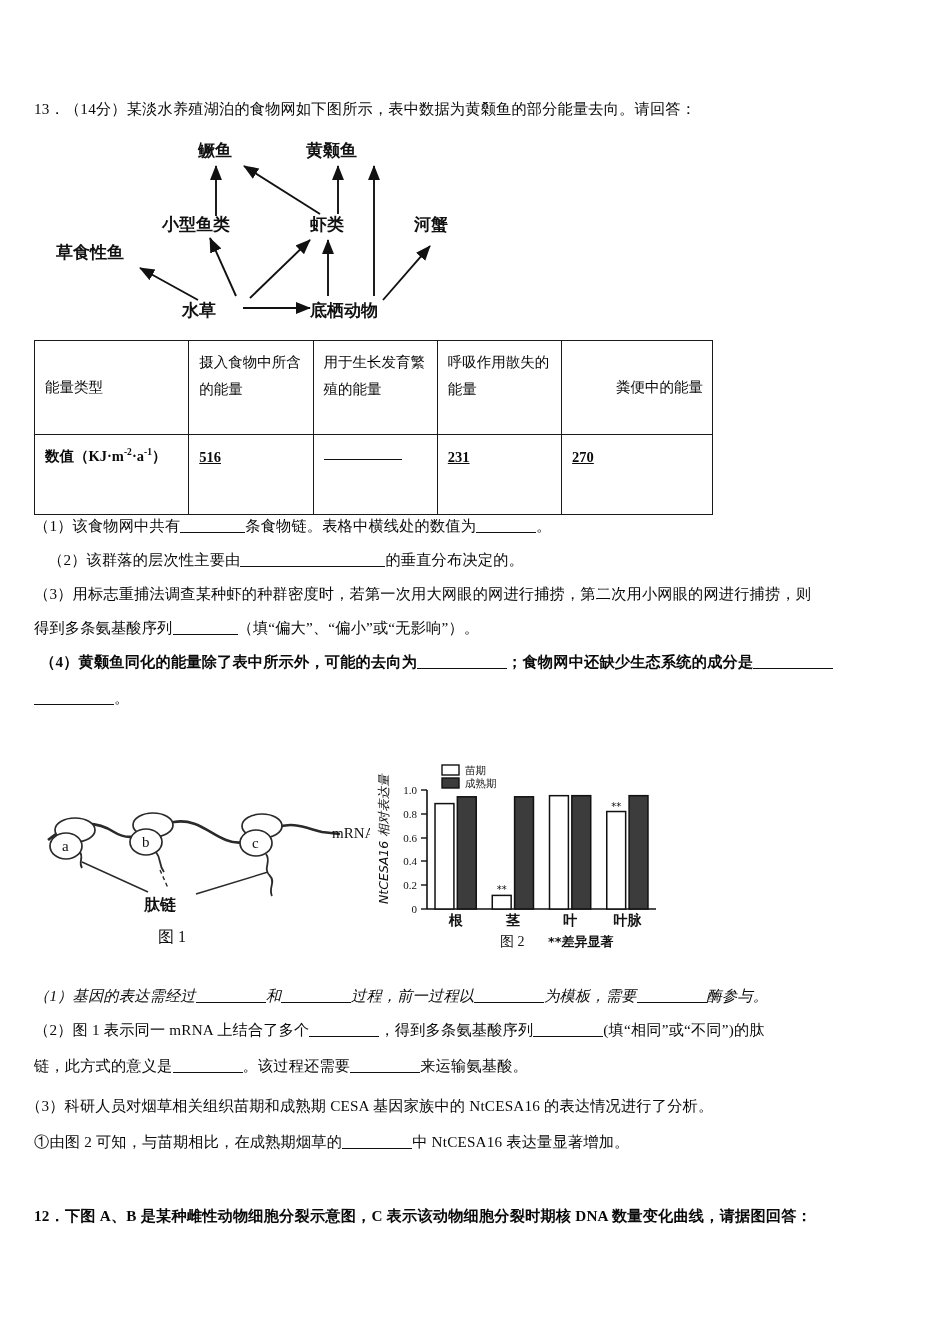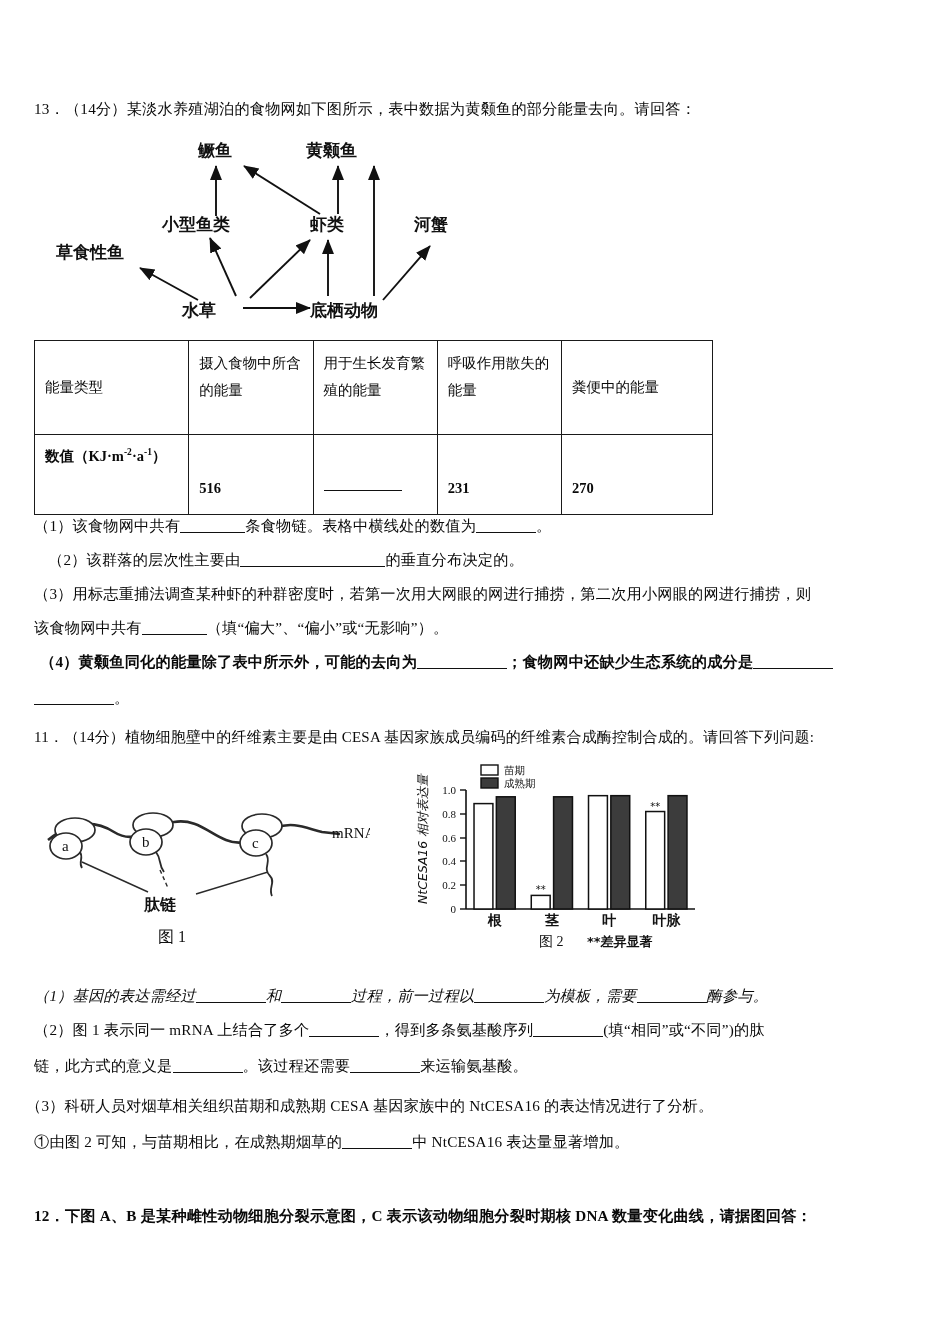--- a/index.html
+++ b/index.html
@@ -67,26 +67,26 @@
     border-collapse: collapse;
     font-size: 14.5px;
   }
   #energy-table td {
     border: 1.1px solid #1a1a1a;
     padding: 9px 9px 9px 10px;
     vertical-align: top;
     line-height: 1.85;
   }
   #energy-table td.hdr-first { width: 139px; vertical-align: middle; }
-  #energy-table td.hdr { width: 112px; }
-  #energy-table td.hdr-last { width: 136px; vertical-align: middle; }
+  #energy-table td.hdr { width: 112px; font-family: Liberation Mono, monospace; }
+  #energy-table td.hdr-last { width: 136px; vertical-align: middle; text-align: right; }
   #energy-table tr.row-head td { height: 94px; }
   #energy-table tr.row-val td { height: 80px; font-weight: bold; vertical-align: top; }
   #energy-table tr.row-val td.lbl { font-weight: bold; line-height: 1.7; }
-  #energy-table tr.row-val td.valcell { padding-top: 40px; }
+  #energy-table tr.row-val td.valcell { padding-top: 9px; text-decoration: underline; }
   .sup { font-size: 9.5px; vertical-align: super; }
   .tbl-blank {
     display: inline-block;
     border-bottom: 1.5px solid #111;
     width: 78px; height: 11px;
     vertical-align: 2px;
   }
 
   
   #q10-1 { left: 34px; top: 518px; }
@@ -99,21 +99,21 @@
   
   #q11-header { left: 34px; top: 730px; font-size: 15px; }
 
   #ribosome-fig { left: 40px; top: 800px; width: 330px; height: 150px; }
   .fig-cap {
     font-family: "Liberation Serif", serif;
     font-size: 15px;
     fill: #111;
   }
 
-  #bar-chart { left: 372px; top: 762px; width: 300px; height: 192px; margin-left: 39px; }
+  #bar-chart { left: 372px; top: 762px; width: 300px; height: 192px; }
 
   #q11-1 { left: 34px; top: 988px; font-style: italic; }
   #q11-2a { left: 34px; top: 1022px; }
   #q11-2b { left: 34px; top: 1058px; }
   #q11-3 { left: 26px; top: 1098px; }
   #q11-3-1 { left: 34px; top: 1134px; }
   #q11-3-2 { left: 34px; top: 1168px; }
 
   
   #q12-header { left: 34px; top: 1208px; }
@@ -174,26 +174,25 @@
       <td class="valcell">270</td>
     </tr>
   </tbody>
     </table>
 
   <div class="abs qline" id="q10-1"><span>（1）该食物网中共有</span><span class="blank b65"></span><span>条食物链。表格中横线处的数值为</span><span class="blank b60"></span><span>。</span></div>
 
   <div class="abs qline" id="q10-2"><span>（2）该群落的层次性主要由</span><span class="blank b145"></span><span>的垂直分布决定的。</span></div>
 
   <div class="abs qline" id="q10-3a">（3）用标志重捕法调查某种虾的种群密度时，若第一次用大网眼的网进行捕捞，第二次用小网眼的网进行捕捞，则</div>
-  <div class="abs qline" id="q10-3b"><span>该食物网中共有</span><span class="blank b65"></span><span>（填“偏大”、“偏小”或“无影响”）。</span></div>
+  <div class="abs qline" id="q10-3b"><span>得到多条氨基酸序列</span><span class="blank b65"></span><span>（填“偏大”、“偏小”或“无影响”）。</span></div>
 
   <div class="abs qline" id="q10-4a"><span>（4）黄颡鱼同化的能量除了表中所示外，可能的去向为</span><span class="blank b90"></span><span>；食物网中还缺少生态系统的成分是</span><span class="blank b80"></span></div>
   <div class="abs qline" id="q10-4b"><span class="blank b80"></span><span>。</span></div>
 
-  <div class="abs qline" id="q11-header">11．（14分）植物细胞壁中的纤维素主要是由 CESA 基因家族成员编码的纤维素合成酶控制合成的。请回答下列问题:</div>
 
   <div class="abs" id="ribosome-fig">
     <svg width="330" height="150" viewBox="0 0 330 150">
 
       <path d="M8,40 C36,18 58,22 74,32 C96,46 112,26 134,22 C156,18 170,34 186,40 C206,48 218,36 236,28 C252,21 266,28 282,32 L300,34" stroke="#2a2a2a" stroke-width="2.6" fill="none"></path>
 
       <ellipse cx="35" cy="30" rx="20" ry="12" stroke="#2a2a2a" stroke-width="1.7" fill="#fff"></ellipse>
       <ellipse cx="26" cy="46" rx="16" ry="13" stroke="#2a2a2a" stroke-width="1.7" fill="#fff"></ellipse>
       <text class="fig-cap" x="22" y="51" font-size="13">a</text>
 

